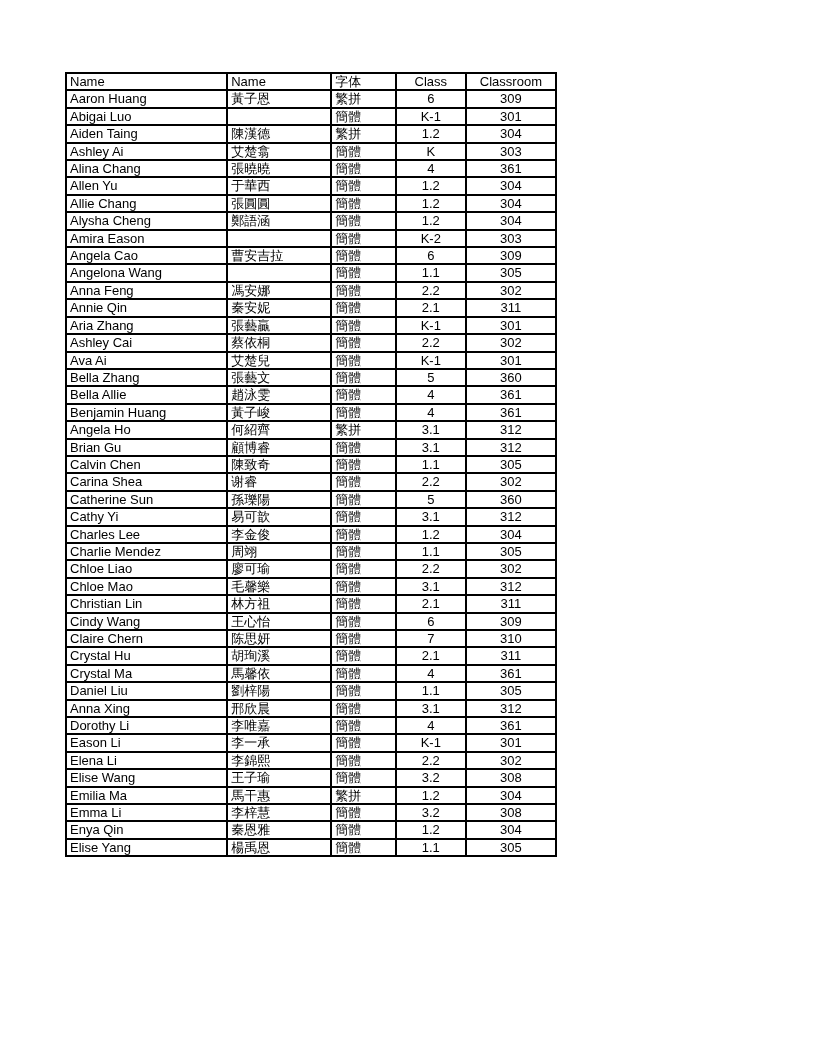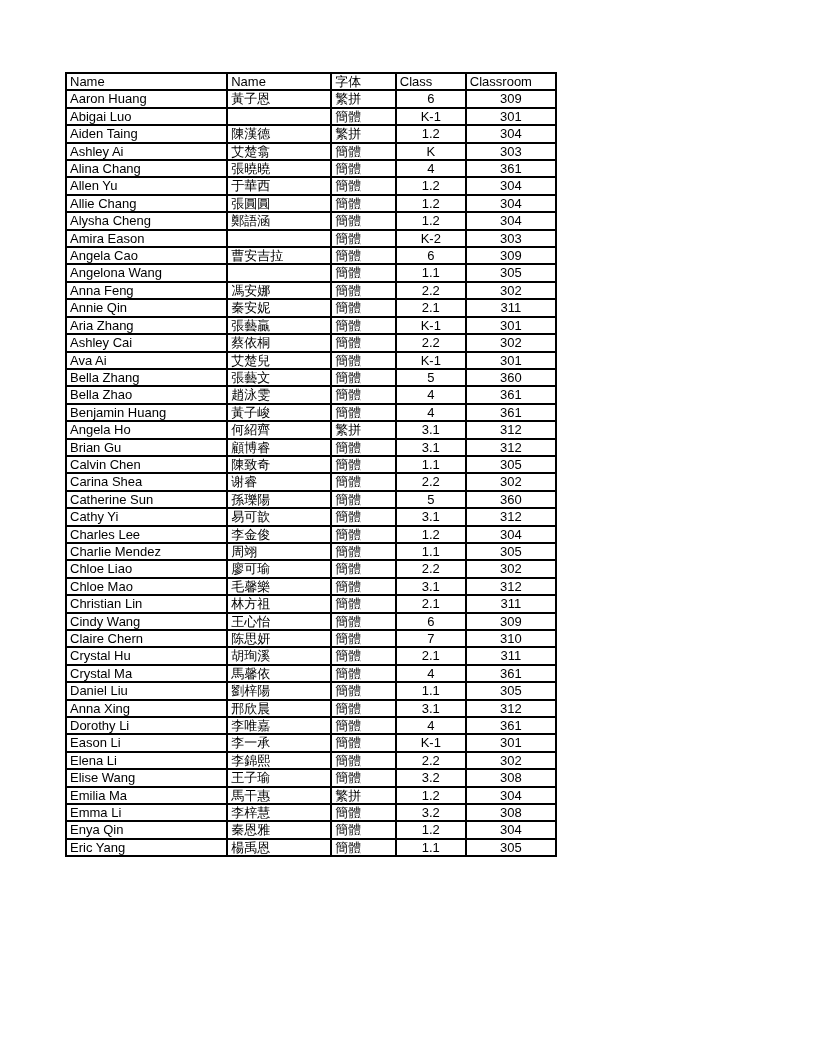--- a/index.html
+++ b/index.html
@@ -36,21 +36,21 @@
     overflow: hidden;
     white-space: nowrap;
     font-weight: normal;
   }
   .col-en   { width: 152px; }
   .col-zh   { width: 98px;  }
   .col-font { width: 61px;  }
   .col-class{ width: 66px;  }
   .col-room { width: 85px;  }
   th.h-left, td.a-left { text-align: left; }
-  th.h-center { text-align: left; }
+  th.h-center { text-align: center; }
   td.a-center-bold {
     text-align: center;
     font-weight: bold;
   }
   td.cell-zh, td.cell-font { font-size: 13px; }
 </style>
 </head>
 <body>
 
 <div class="page">
@@ -185,21 +185,21 @@
           <td class="a-center-bold">301</td>
         </tr>
         <tr>
           <td class="a-left">Bella Zhang</td>
           <td class="a-left cell-zh">張藝文</td>
           <td class="a-left cell-font">簡體</td>
           <td class="a-center-bold">5</td>
           <td class="a-center-bold">360</td>
         </tr>
         <tr>
-          <td class="a-left">Bella Zhao</td>
+          <td class="a-left">Bella Allie</td>
           <td class="a-left cell-zh">趙泳雯</td>
           <td class="a-left cell-font">簡體</td>
           <td class="a-center-bold">4</td>
           <td class="a-center-bold">361</td>
         </tr>
         <tr>
           <td class="a-left">Benjamin Huang</td>
           <td class="a-left cell-zh">黃子峻</td>
           <td class="a-left cell-font">簡體</td>
           <td class="a-center-bold">4</td>
@@ -367,21 +367,21 @@
           <td class="a-center-bold">308</td>
         </tr>
         <tr>
           <td class="a-left">Enya Qin</td>
           <td class="a-left cell-zh">秦恩雅</td>
           <td class="a-left cell-font">簡體</td>
           <td class="a-center-bold">1.2</td>
           <td class="a-center-bold">304</td>
         </tr>
         <tr>
-          <td class="a-left">Eric Yang</td>
+          <td class="a-left">Elise Yang</td>
           <td class="a-left cell-zh">楊禹恩</td>
           <td class="a-left cell-font">簡體</td>
           <td class="a-center-bold">1.1</td>
           <td class="a-center-bold">305</td>
         </tr>
       </tbody>
   </table>
 </div>
 
 </body></html>

